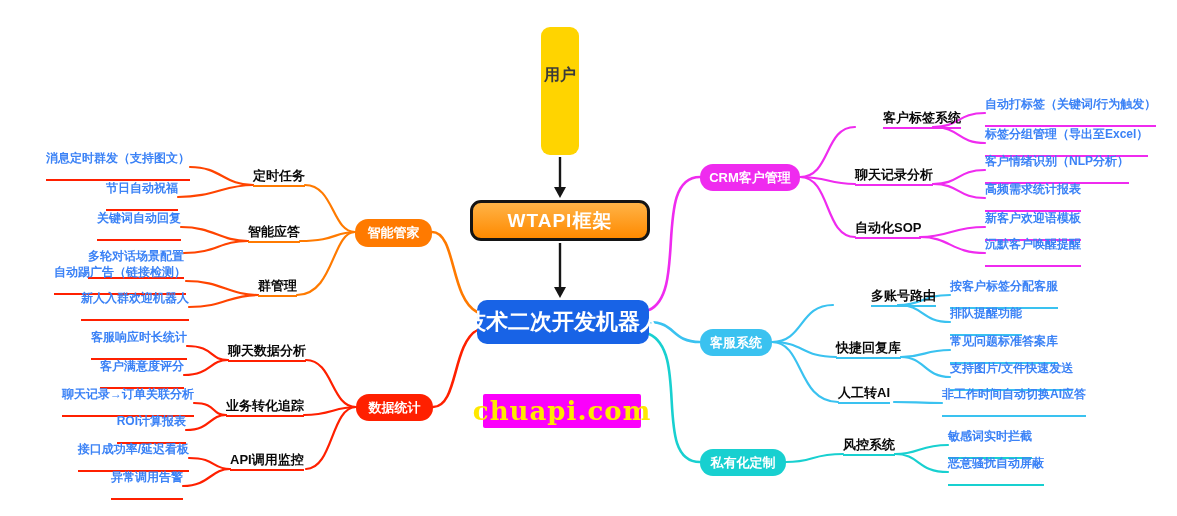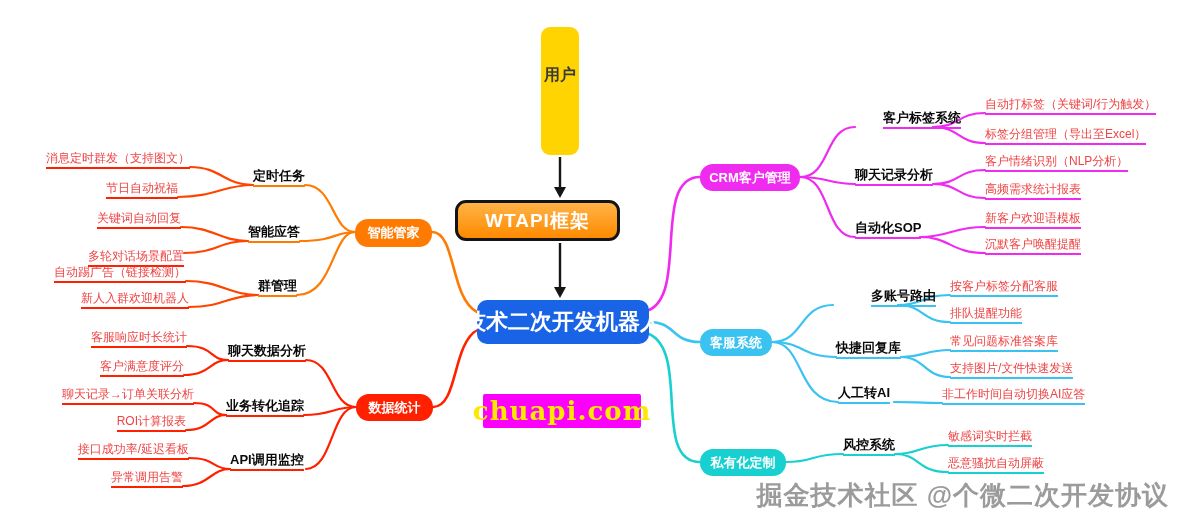--- a/index.html
+++ b/index.html
@@ -11,21 +11,21 @@
   .cnode{
     position:absolute;display:flex;align-items:center;justify-content:center;
     font-weight:bold;color:#fff;box-sizing:border-box;white-space:nowrap;
   }
   .user-node{
     left:541px;top:27px;width:38px;height:128px;background:#ffd400;border-radius:9px;
     color:#3a3a3a;font-size:16px;line-height:1.7;text-align:center;
     word-break:break-all;display:block;padding-top:34px;
   }
   .framework-node{
-    left:455px;top:200px;width:165px;height:41px;
+    left:470px;top:200px;width:180px;height:41px;
     background:linear-gradient(180deg,#ffb347 0%,#ff8a00 100%);
     border:3px solid #141414;border-radius:11px;font-size:19px;letter-spacing:1px;
   }
   .robot-node{
     left:477px;top:300px;width:172px;height:44px;background:#1863e6;border-radius:10px;
     font-size:22px;
   }
   .website-node{
     left:483px;top:394px;width:158px;height:34px;background:#fb00fb;border-radius:2px;
     color:#ffe800;font-size:26px;font-family:"DejaVu Serif","Liberation Serif",serif;
@@ -38,22 +38,22 @@
   .b-orange{background:#ff7a00;}
   .b-red{background:#ff2000;}
   .b-magenta{background:#ef2bef;}
   .b-blue{background:#3ac2f0;}
   .b-cyan{background:#18d0d0;}
   .sub{
     position:absolute;font-weight:bold;font-size:13px;line-height:15px;color:#0a0a0a;
     padding-bottom:2px;border-bottom:2px solid #000;white-space:nowrap;
   }
   .leaf{
-    position:absolute;font-weight:normal;font-size:12px;line-height:14px;color:#ef4444;
-    padding-bottom:2px;border-bottom:2px solid #000;white-space:nowrap;
+    position:absolute;font-weight:bold;font-size:12px;line-height:14px;color:#3b82f6;
+    padding-bottom:14px;border-bottom:2px solid #000;white-space:nowrap;
   }
   .c-orange{border-color:#ff7a00;}
   .c-red{border-color:#ff2000;}
   .c-magenta{border-color:#ef2bef;}
   .c-blue{border-color:#3ac2f0;}
   .c-cyan{border-color:#18d0d0;}
   .watermark{
     position:absolute;right:8px;top:478px;color:#9b9b9b;font-size:26px;font-weight:bold;
     white-space:nowrap;letter-spacing:1px;
   }
@@ -181,15 +181,14 @@
   <div class="leaf c-magenta" style="left:985px;top:211px;">新客户欢迎语模板</div>
   <div class="leaf c-magenta" style="left:985px;top:237px;">沉默客户唤醒提醒</div>
   <div class="leaf c-blue" style="left:950px;top:279px;">按客户标签分配客服</div>
   <div class="leaf c-blue" style="left:950px;top:306px;">排队提醒功能</div>
   <div class="leaf c-blue" style="left:950px;top:334px;">常见问题标准答案库</div>
   <div class="leaf c-blue" style="left:950px;top:361px;">支持图片/文件快速发送</div>
   <div class="leaf c-blue" style="left:942px;top:387px;">非工作时间自动切换AI应答</div>
   <div class="leaf c-cyan" style="left:948px;top:429px;">敏感词实时拦截</div>
   <div class="leaf c-cyan" style="left:948px;top:456px;">恶意骚扰自动屏蔽</div>
 
-  <div class="watermark">掘金技术社区 @个微二次开发协议</div>
 
 </div>
 
 </body></html>

